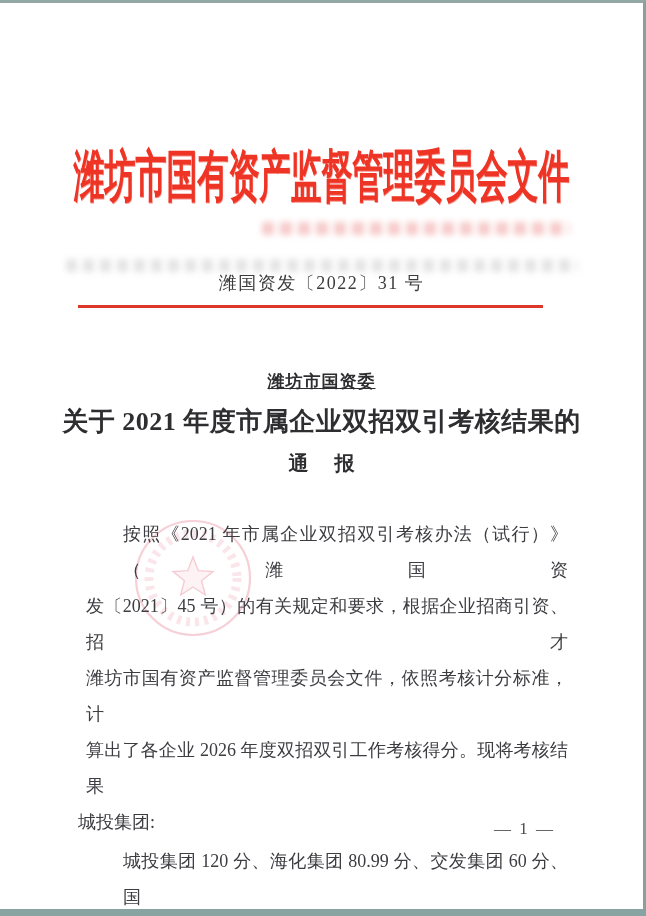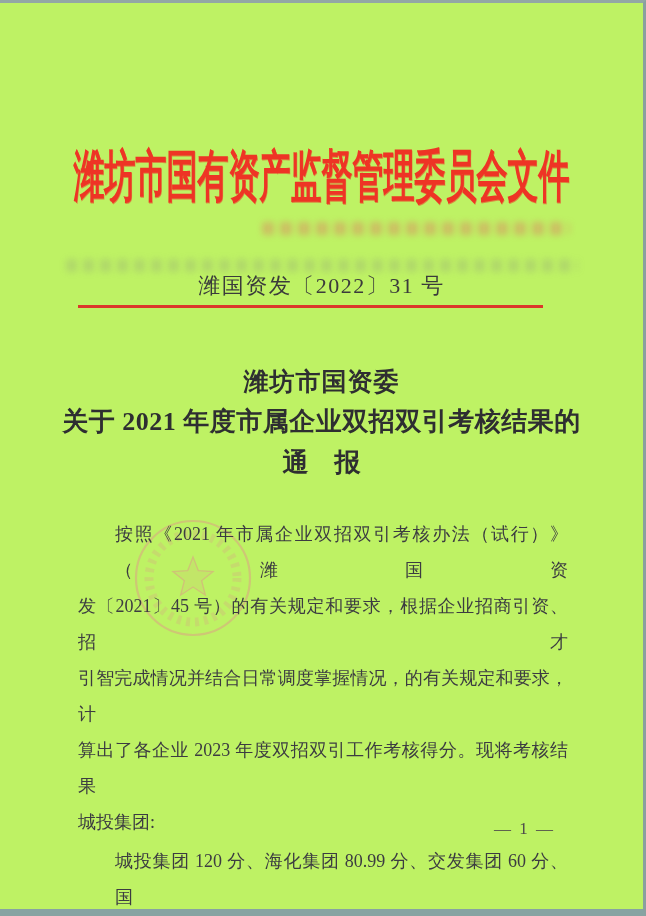--- a/index.html
+++ b/index.html
@@ -1,20 +1,20 @@
 <!DOCTYPE html>
 <html><head>
 <meta charset="utf-8">
 <style>
   html,body{margin:0;padding:0;background:#e8e8e8;}
   .scan{
     position:relative;
     width:646px;height:916px;
     box-sizing:border-box;
-    background:#bef264;
+    background:#ffffff;
     border-top:3px solid #93a7a5;
     border-right:3px solid #8aa09f;
     border-bottom:7px solid #87a3a2;
     overflow:hidden;
     font-family:"Liberation Serif","DejaVu Serif",serif;
   }
   
   .red-banner{
     position:absolute;top:136px;left:0;right:0;
     text-align:center;
@@ -31,40 +31,40 @@
   .ghost-1{
     top:219px;left:262px;width:308px;
     background:repeating-linear-gradient(90deg,rgba(231,96,96,.34) 0 12px,rgba(231,96,96,0) 12px 18px);
   }
   .ghost-2{
     top:256px;left:66px;width:512px;
     background:repeating-linear-gradient(90deg,rgba(130,130,130,.22) 0 11px,rgba(130,130,130,0) 11px 17px);
   }
   .doc-number{
     position:absolute;top:268px;left:0;right:0;
-    text-align:center;font-size:22px;color:#3b3b3b;
+    text-align:center;font-size:18px;color:#3b3b3b;
     letter-spacing:1.5px;
   }
   .red-rule{
     position:absolute;top:302px;left:78px;width:465px;height:3px;
     background:#db382b;
   }
   .title{position:absolute;top:360px;left:0;right:0;text-align:center;color:#2e2e31;font-weight:bold;}
-  .title-l1{font-size:25px;line-height:38px;letter-spacing:1px;}
+  .title-l1{font-size:17px;line-height:38px;letter-spacing:1px;text-decoration:underline;}
   .title-l2{font-size:26px;line-height:42px;letter-spacing:0.5px;text-align:center;}
-  .title-l3{font-size:26px;line-height:40px;}
+  .title-l3{font-size:20px;line-height:40px;}
   .title-l3 .w1{margin-right:26px;}
   
   .seal{position:absolute;left:132px;top:514px;opacity:.5;filter:blur(.6px);pointer-events:none;}
   .body{
     position:absolute;top:510px;left:78px;width:490px;
     font-size:18px;color:#3c3c41;line-height:36px;
   }
   .line{white-space:nowrap;}
-  .stretch{white-space:normal;text-align:justify;text-align-last:justify;}
+  .stretch{white-space:normal;text-align:justify;text-align-last:justify;margin-left:8px;}
   .indent{padding-left:37px;}
   .para-start{margin-top:3px;}
   .page-number{
     position:absolute;top:816px;left:0;right:0;
     text-align:right;padding-right:88px;
     font-size:17px;color:#4f4b4b;letter-spacing:2px;
   }
 </style>
 </head>
 <body>
@@ -90,22 +90,22 @@
 
   <svg class="seal" width="122" height="122" viewBox="0 0 122 122" aria-hidden="true">
     <circle cx="61" cy="61" r="57" fill="none" stroke="#e87f92" stroke-width="2.2" opacity=".75"></circle>
     <circle cx="61" cy="61" r="44" fill="none" stroke="#e87f92" stroke-width="9" stroke-dasharray="4 5" opacity=".38"></circle>
     <polygon points="61,40 66.3,53.7 81,54.5 69.6,63.8 73.3,78 61,70 48.7,78 52.4,63.8 41,54.5 55.7,53.7" fill="rgba(232,127,146,0.25)" stroke="#e87f92" stroke-width="1.4" opacity=".8"></polygon>
   </svg>
 
   <div class="body">
     <div class="line stretch indent para-start">按照《2021 年市属企业双招双引考核办法（试行）》（潍国资</div>
     <div class="line stretch">发〔2021〕45 号）的有关规定和要求，根据企业招商引资、招才</div>
-    <div class="line stretch">引智完成情况并结合日常调度掌握情况，的有关规定和要求，计</div>
-    <div class="line stretch">算出了各企业 2023 年度双招双引工作考核得分。现将考核结果</div>
+    <div class="line stretch">潍坊市国有资产监督管理委员会文件，依照考核计分标准，计</div>
+    <div class="line stretch">算出了各企业 2026 年度双招双引工作考核得分。现将考核结果</div>
     <div class="line">城投集团:</div>
     <div class="line stretch indent para-start">城投集团 120 分、海化集团 80.99 分、交发集团 60 分、国</div>
 
   </div>
 
   <div class="page-number">— 1 —</div>
 
 </div>
 
 </body></html>

